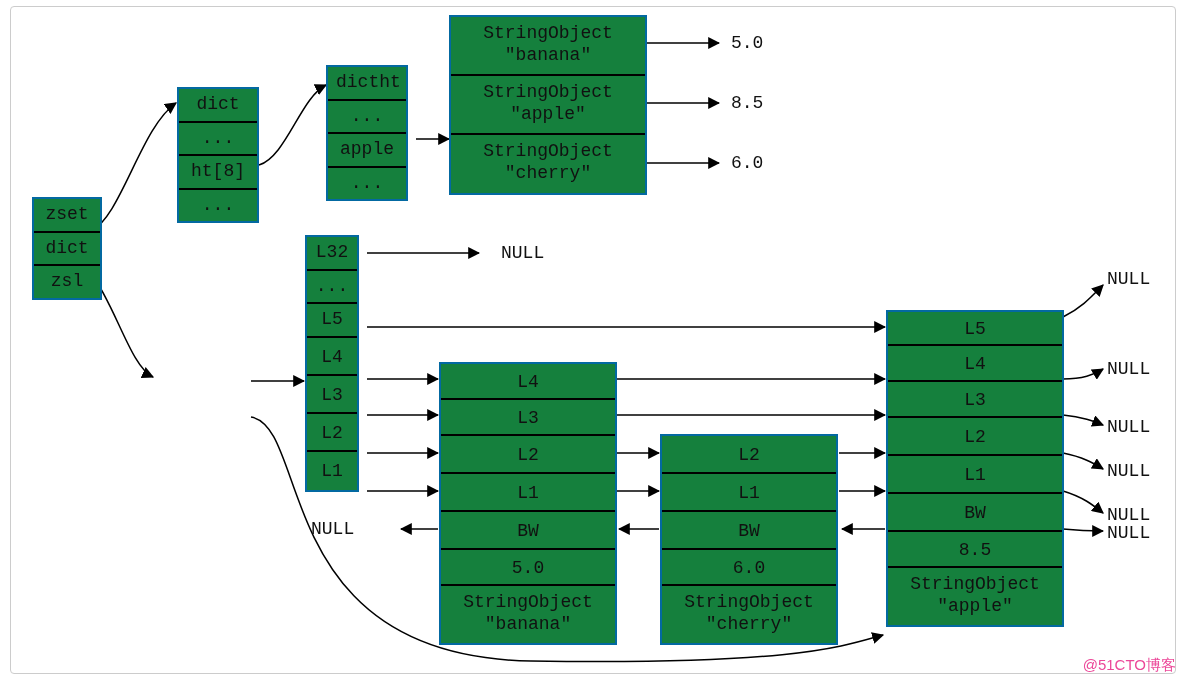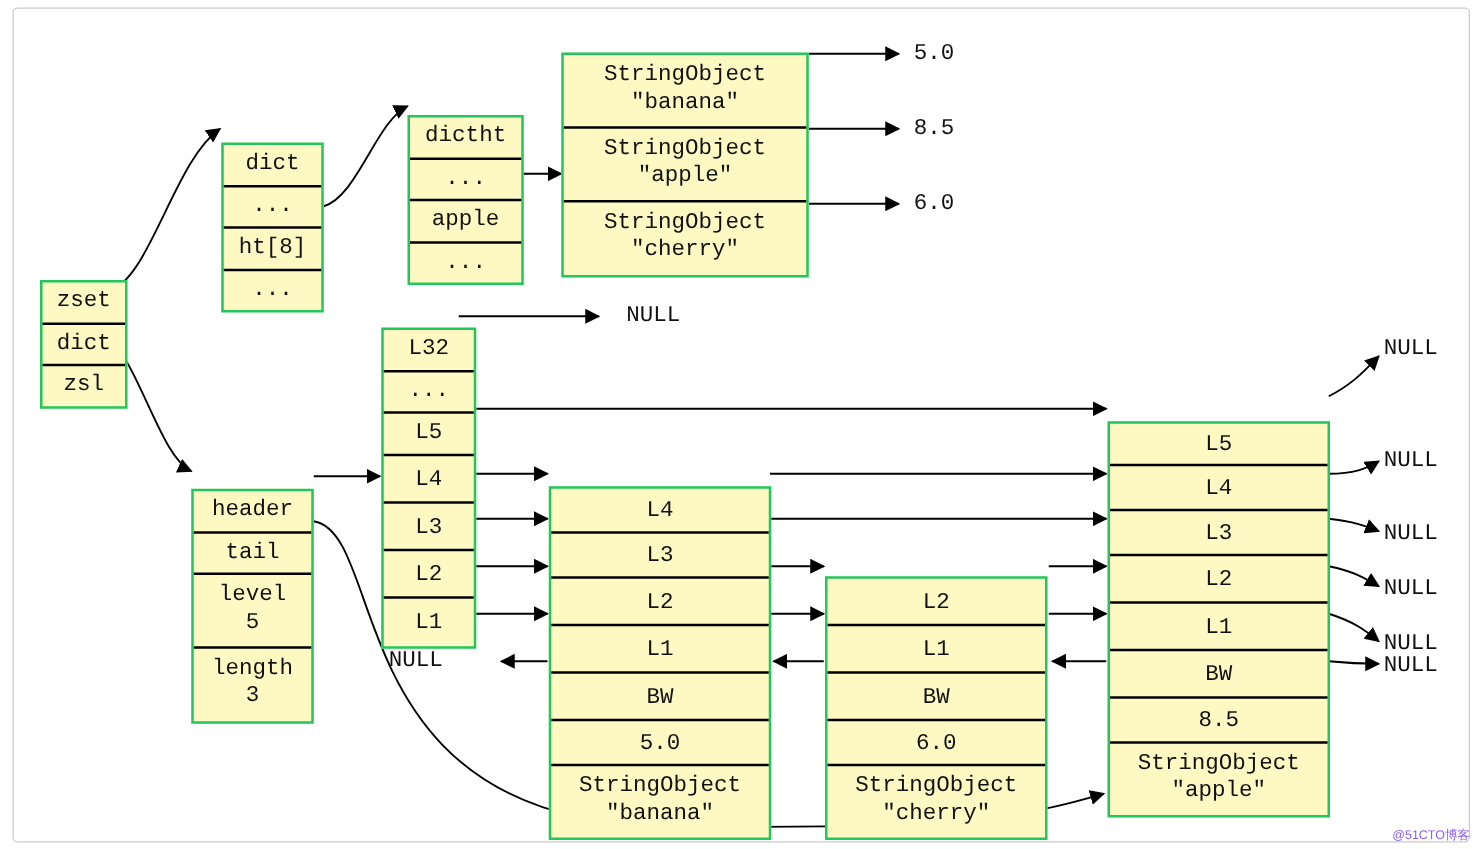--- a/index.html
+++ b/index.html
@@ -18,24 +18,23 @@
     left: 10px;
     top: 6px;
     width: 1164px;
     height: 666px;
     border: 1px solid #ccc;
     border-radius: 4px;
     background: #fff;
   }
   .box {
     position: absolute;
-    border: 2px solid #22c55e;
-    background: #fef9c3;
+    border: 2px solid #0369a1;
+    background: #15803d;
     box-sizing: border-box;
-    margin-top: 27px;
   }
   .cell {
     border-bottom: 2px solid #000;
     text-align: center;
     font-size: 18px;
     line-height: 1.2;
     padding: 5px 8px;
     box-sizing: border-box;
   }
   .cell:last-child { border-bottom: none; }
@@ -50,22 +49,22 @@
   .label {
     position: absolute;
     font-size: 18px;
     white-space: nowrap;
   }
   .watermark {
     position: absolute;
     right: 8px;
     bottom: 4px;
     font-family: Arial, sans-serif;
-    font-size: 10px;
-    color: #8b5cf6;
+    font-size: 15px;
+    color: #ec4899;
   }
 </style>
 </head>
 <body>
 
 <div class="frame">
 
 <svg class="svg-layer" viewBox="0 0 1164 666">
   <defs>
     <marker id="arrow" viewBox="0 0 10 10" refX="9" refY="5" markerWidth="8" markerHeight="8" orient="auto-start-reverse">
@@ -135,21 +134,21 @@
   <div class="cell">zsl</div>
 </div>
 
 <div class="box" style="left:166px; top:80px; width:82px;">
   <div class="cell">dict</div>
   <div class="cell">...</div>
   <div class="cell">ht[8]</div>
   <div class="cell">...</div>
 </div>
 
-<div class="box" style="left:315px; top:58px; width:93px;">
+<div class="box" style="left:315px; top:58px; width:82px;">
   <div class="cell">dictht</div>
   <div class="cell">...</div>
   <div class="cell">apple</div>
   <div class="cell">...</div>
 </div>
 
 <div class="box" style="left:438px; top:8px; width:198px;">
   <div class="cell twoline">
     <div>StringObject</div>
     <div>"banana"</div>
@@ -161,34 +160,22 @@
   <div class="cell twoline">
     <div>StringObject</div>
     <div>"cherry"</div>
   </div>
 </div>
 
 <div class="label" style="left:720px; top:26px;">5.0</div>
 <div class="label" style="left:720px; top:86px;">8.5</div>
 <div class="label" style="left:720px; top:146px;">6.0</div>
 
-<div class="box" style="left:142px; top:357px; width:98px;">
-  <div class="cell">header</div>
-  <div class="cell">tail</div>
-  <div class="cell twoline">
-    <div>level</div>
-    <div>5</div>
-  </div>
-  <div class="cell twoline">
-    <div>length</div>
-    <div>3</div>
-  </div>
-</div>
-
-<div class="box" style="left:294px; top:228px; width:76px;font-family:Liberation Mono, monospace;">
+
+<div class="box" style="left:294px; top:228px; width:54px;font-family:Liberation Mono, monospace;">
   <div class="cell">L32</div>
   <div class="cell">...</div>
   <div class="cell">L5</div>
   <div class="cell" style="height:38px; line-height:28px;">L4</div>
   <div class="cell" style="height:38px; line-height:28px;">L3</div>
   <div class="cell" style="height:38px; line-height:28px;">L2</div>
   <div class="cell" style="height:38px; line-height:28px;">L1</div>
 </div>
 
 <div class="label" style="left:490px; top:236px;">NULL</div>

